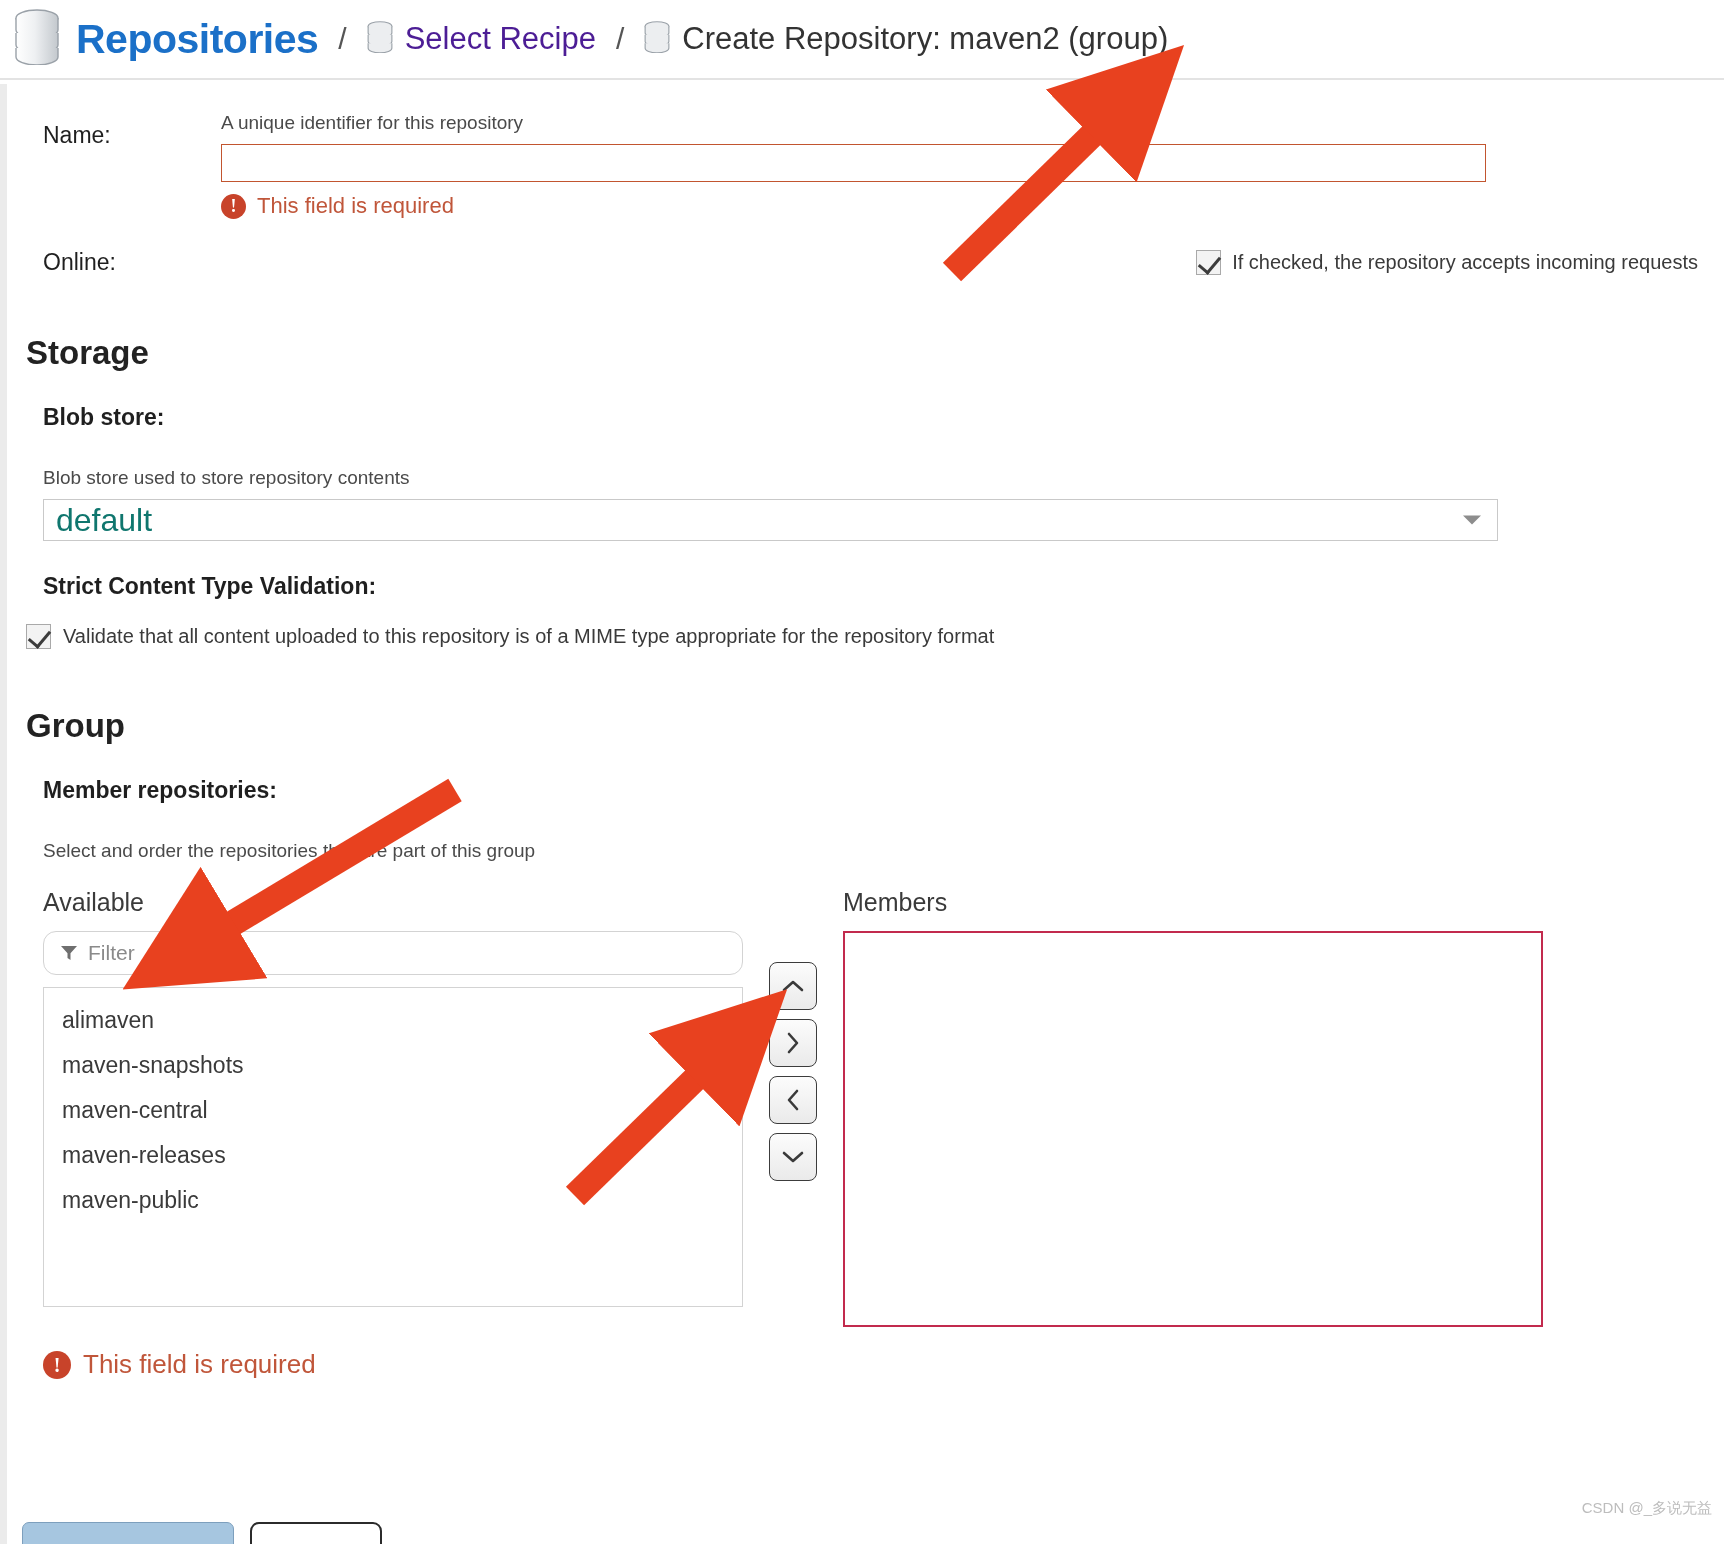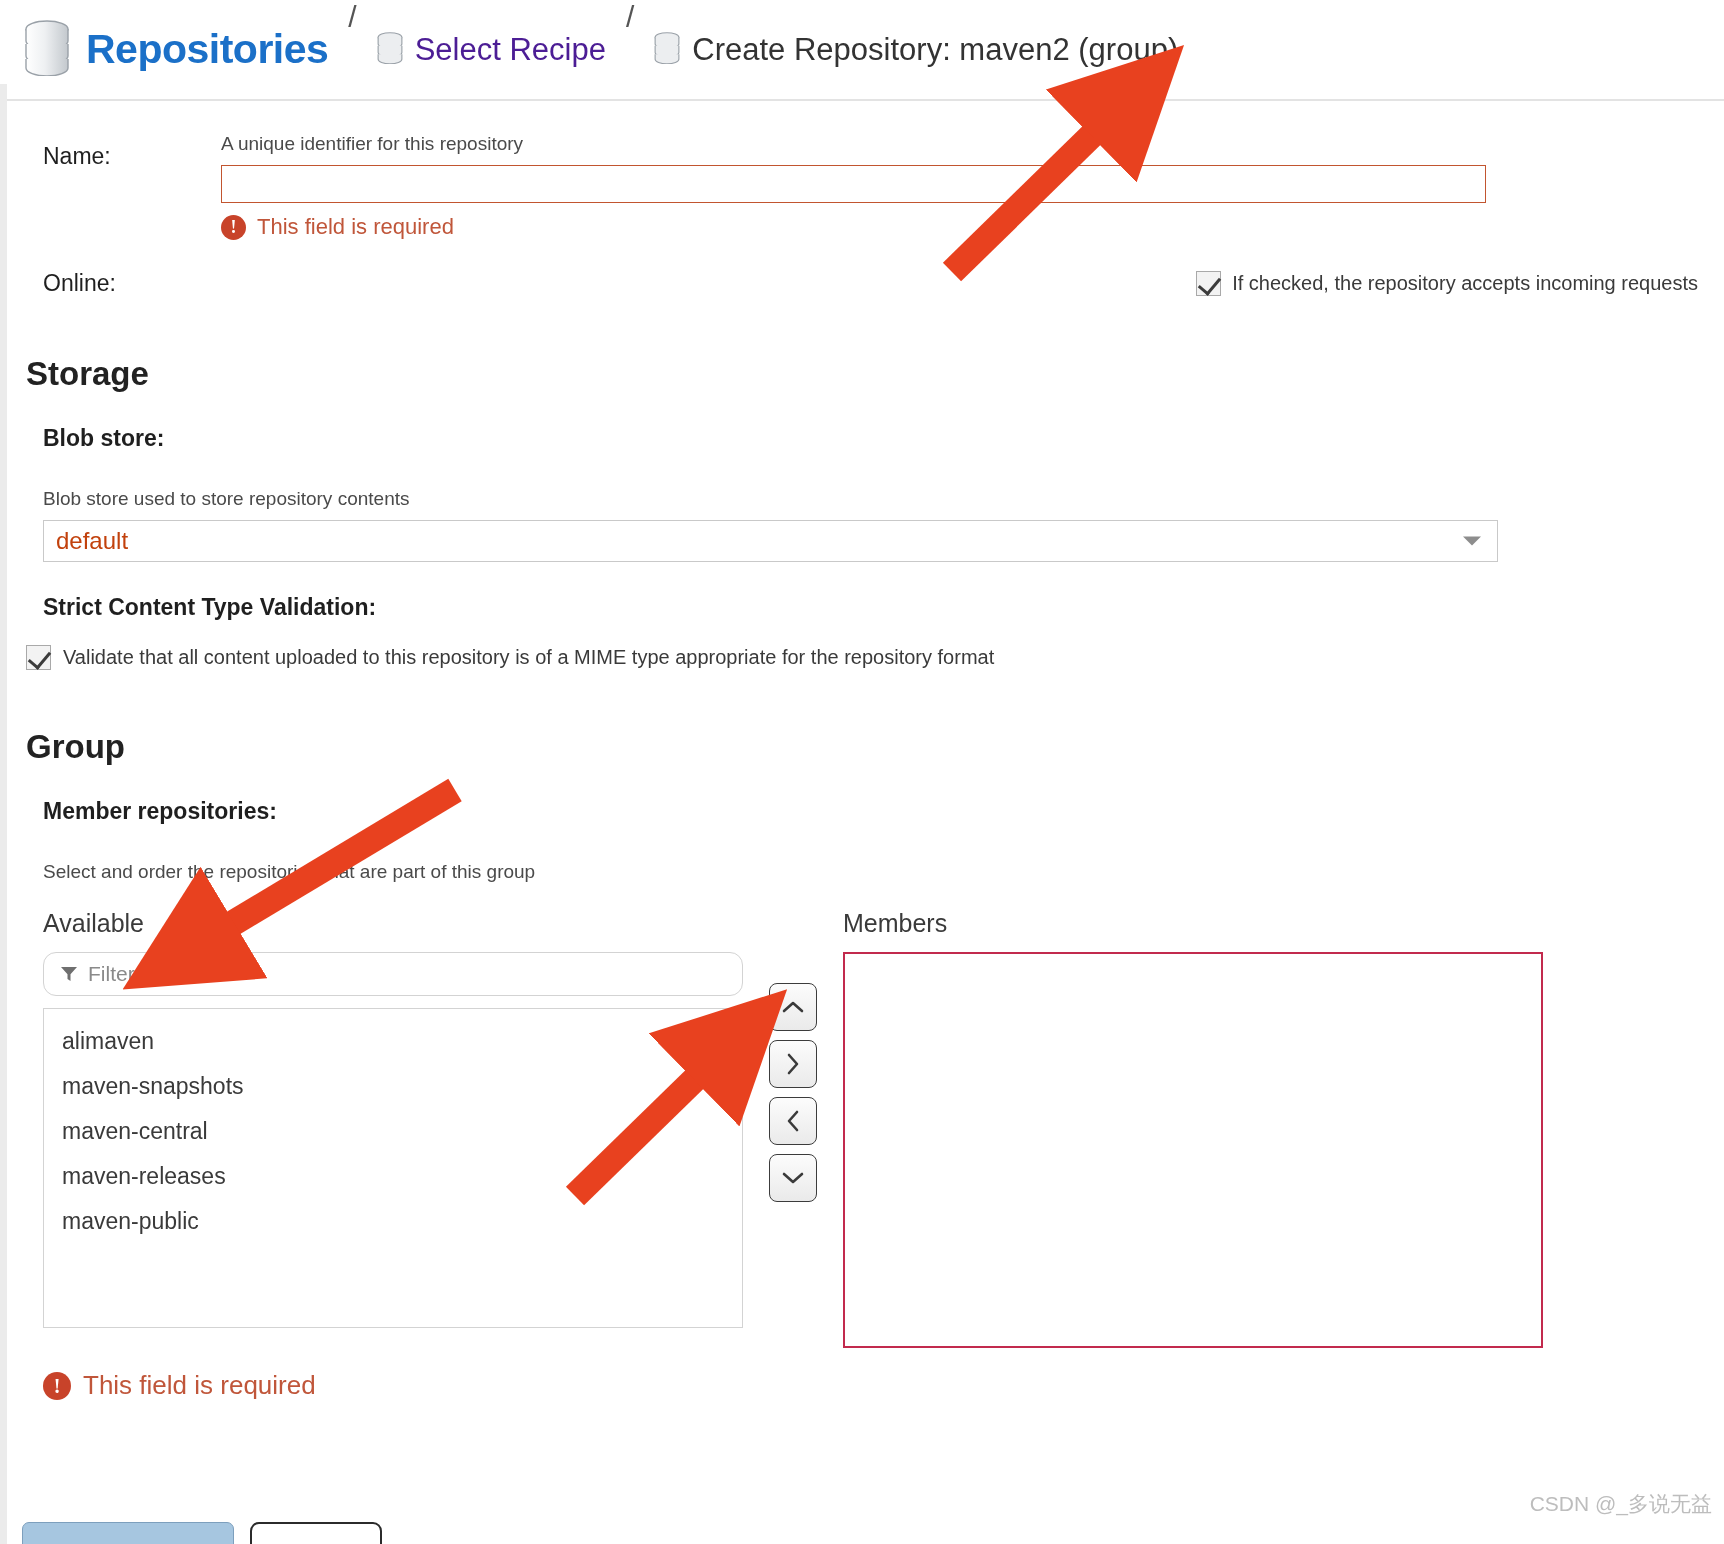--- a/index.html
+++ b/index.html
@@ -8,23 +8,24 @@
     width:1724px; height:1544px;
     background:#ffffff;
     font-family:"Liberation Sans", sans-serif;
     color:#333333;
     position:relative;
     overflow:hidden;
   }
 
   
   #breadcrumb {
-    height:101px;
+    height:80px;
     display:flex;
-    padding-left:24px;
+    align-items:center;
+    padding-left:14px;
     border-bottom:2px solid #e3e3e3;
     background:#fff;
   }
   .crumb { display:flex; align-items:center; }
   .db-icon { display:inline-block; flex:0 0 auto; }
   .crumb-label { white-space:nowrap; }
   .crumb-root .crumb-label {
     font-size:41px; font-weight:bold; color:#1b70c8; letter-spacing:-0.5px;
     margin-left:16px;
   }
@@ -110,21 +111,21 @@
   }
 
   .select-wrap {
     position:relative;
     margin:10px 0 0 17px;
     width:1455px; height:42px;
     border:1px solid #c9c9c9;
     background:#fff;
     display:flex; align-items:center;
   }
-  .select-value { font-size:24px; color:#c2410c; padding-left:12px; }
+  .select-value { font-size:32px; color:#0f766e; padding-left:12px; }
   .caret {
     position:absolute; right:16px; top:50%;
     width:0;height:0;
     border-left:9px solid transparent;
     border-right:9px solid transparent;
     border-top:9px solid #8d8d8d;
     transform:translateY(-50%);
   }
 
   .strict-chk { margin:24px 0 0 0; display:flex; align-items:center; gap:12px; }
@@ -203,21 +204,21 @@
     position:absolute; left:0; top:84px; width:7px; height:1460px;
     background:#ebebeb;
   }
 
   
   #arrows { position:absolute; left:0; top:0; width:1724px; height:1544px; pointer-events:none; }
 
   
   #watermark {
     position:absolute; right:12px; bottom:26px;
-    font-size:21px; color:#bdbdbd;
+    font-size:15px; color:#bdbdbd;
     font-family:"Liberation Sans", sans-serif;
     white-space:nowrap;
   }
 </style>
 </head>
 <body>
 
 <div id="breadcrumb">
 
   <div class="crumb crumb-root">

